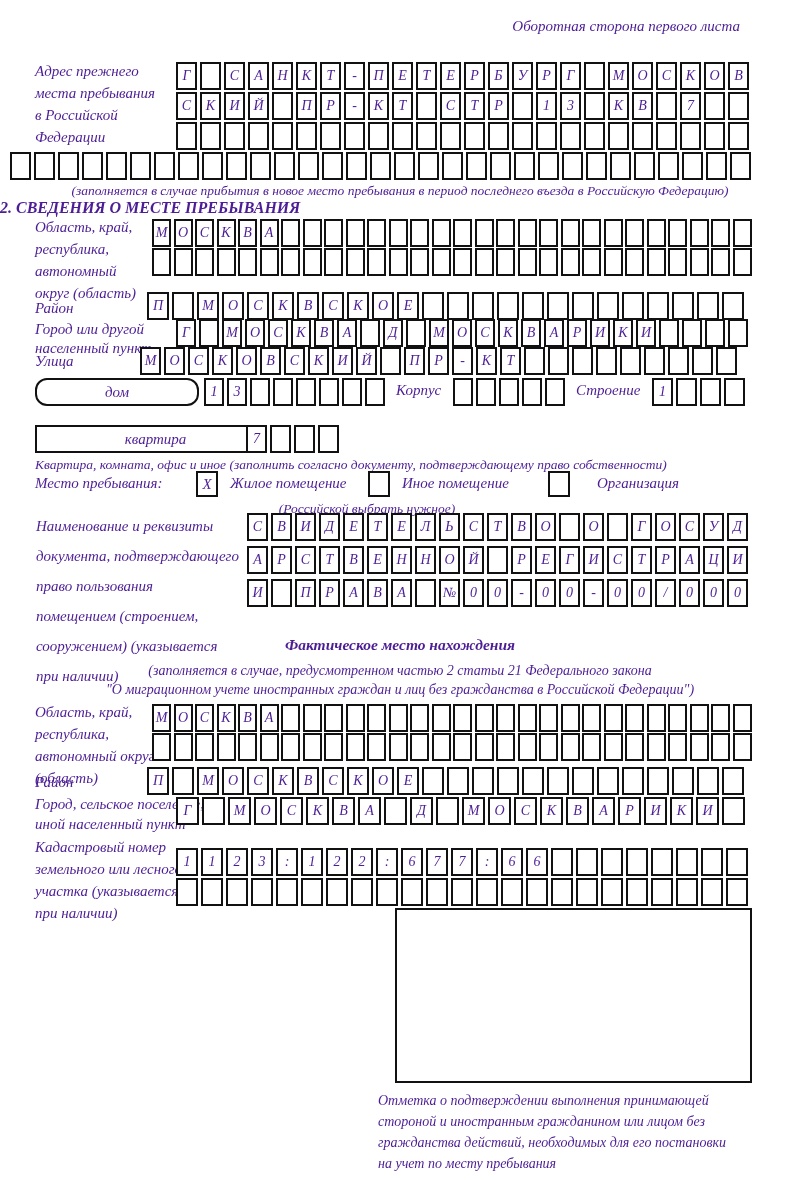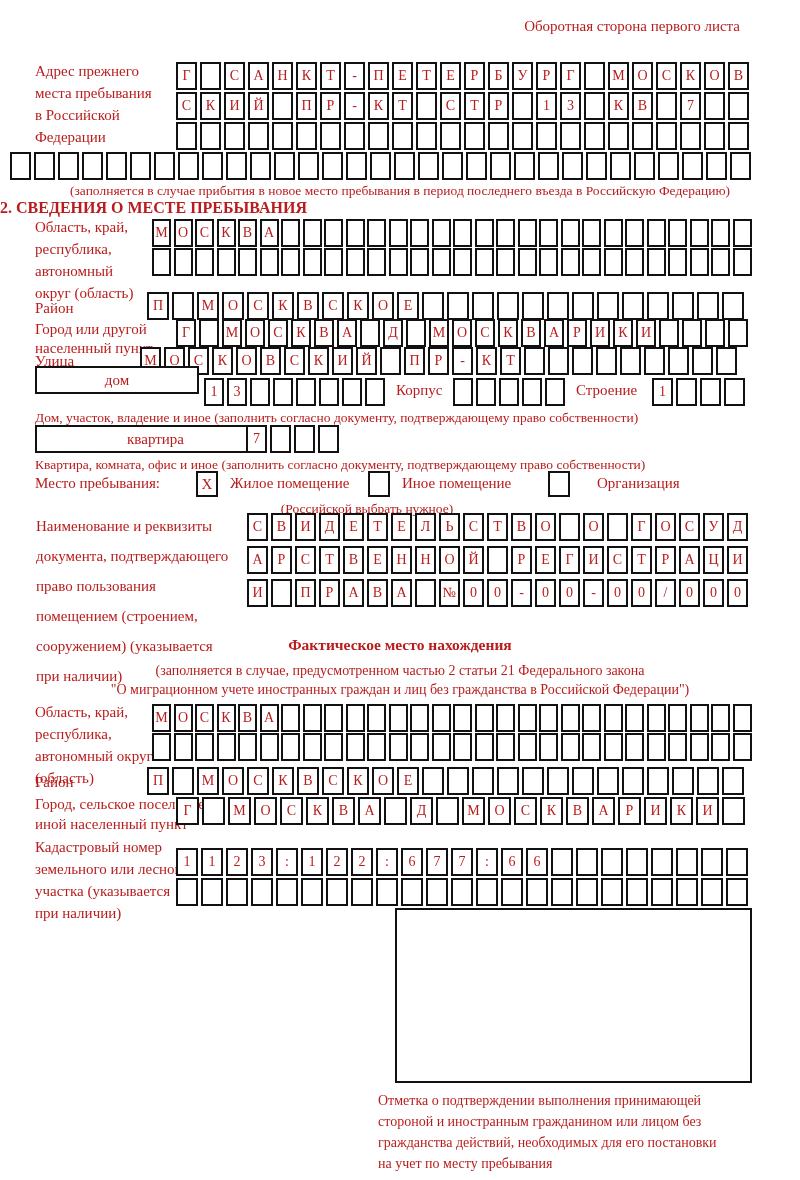--- a/index.html
+++ b/index.html
@@ -1,17 +1,17 @@
 <!DOCTYPE html>
 <html><head>
 <meta charset="utf-8">
 <style>
   html,body{margin:0;padding:0;background:#fff;}
   .page{position:relative;width:800px;height:1180px;background:#fff;overflow:hidden;
-        font-family:"Liberation Serif",serif;color:#b91c1c;}
+        font-family:"Liberation Serif",serif;color:#4c1d95;font-style:italic;}
   .abs{position:absolute;}
   .lbl{position:absolute;font-size:15px;line-height:22px;white-space:pre-line;}
   .cap{position:absolute;font-size:13.5px;line-height:17px;}
   .center{left:0;right:0;text-align:center;}
   .title{position:absolute;font-weight:bold;font-size:16px;}
   .row{position:absolute;display:flex;white-space:nowrap;}
   .cell{flex:none;display:inline-block;height:24px;border:2px solid #111;background:#fff;
         text-align:center;font-size:14px;line-height:24px;}
   .p24 .cell{width:17px;margin-right:3px;}
   .p21 .cell{width:15px;margin-right:2.5px;}
@@ -295,21 +295,21 @@
       <span class="cell"></span>
       <span class="cell"></span>
       <span class="cell"></span>
       <span class="cell"></span>
       <span class="cell"></span>
       <span class="cell"></span>
       <span class="cell"></span>
       <span class="cell"></span>
     </div>
 
-  <div class="labelbox" style="left:35px;top:366px;width:160px;">дом</div>
+  <div class="labelbox" style="left:35px;top:378px;width:160px;border-radius:12px;">дом</div>
   <div class="row p23" style="left:204px;top:378px;">
       <span class="cell">1</span>
       <span class="cell">3</span>
       <span class="cell"></span>
       <span class="cell"></span>
       <span class="cell"></span>
       <span class="cell"></span>
       <span class="cell"></span>
       <span class="cell"></span>
     </div>
@@ -321,21 +321,20 @@
       <span class="cell"></span>
       <span class="cell"></span>
     </div>
   <div class="abs" style="left:576px;top:382px;font-size:15px;">Строение</div>
   <div class="row p24" style="left:652px;top:378px;">
       <span class="cell">1</span>
       <span class="cell"></span>
       <span class="cell"></span>
       <span class="cell"></span>
     </div>
-  <div class="cap" style="left:35px;top:409px;">Дом, участок, владение и иное (заполнить согласно документу, подтверждающему право собственности)</div>
 
   <div class="labelbox" style="left:35px;top:425px;width:205px;padding-left:16px;">квартира</div>
   <div class="row p24" style="left:246px;top:425px;">
       <span class="cell">7</span>
       <span class="cell"></span>
       <span class="cell"></span>
       <span class="cell"></span>
     </div>
   <div class="cap" style="left:35px;top:456px;">Квартира, комната, офис и иное (заполнить согласно документу, подтверждающему право собственности)</div>
 

